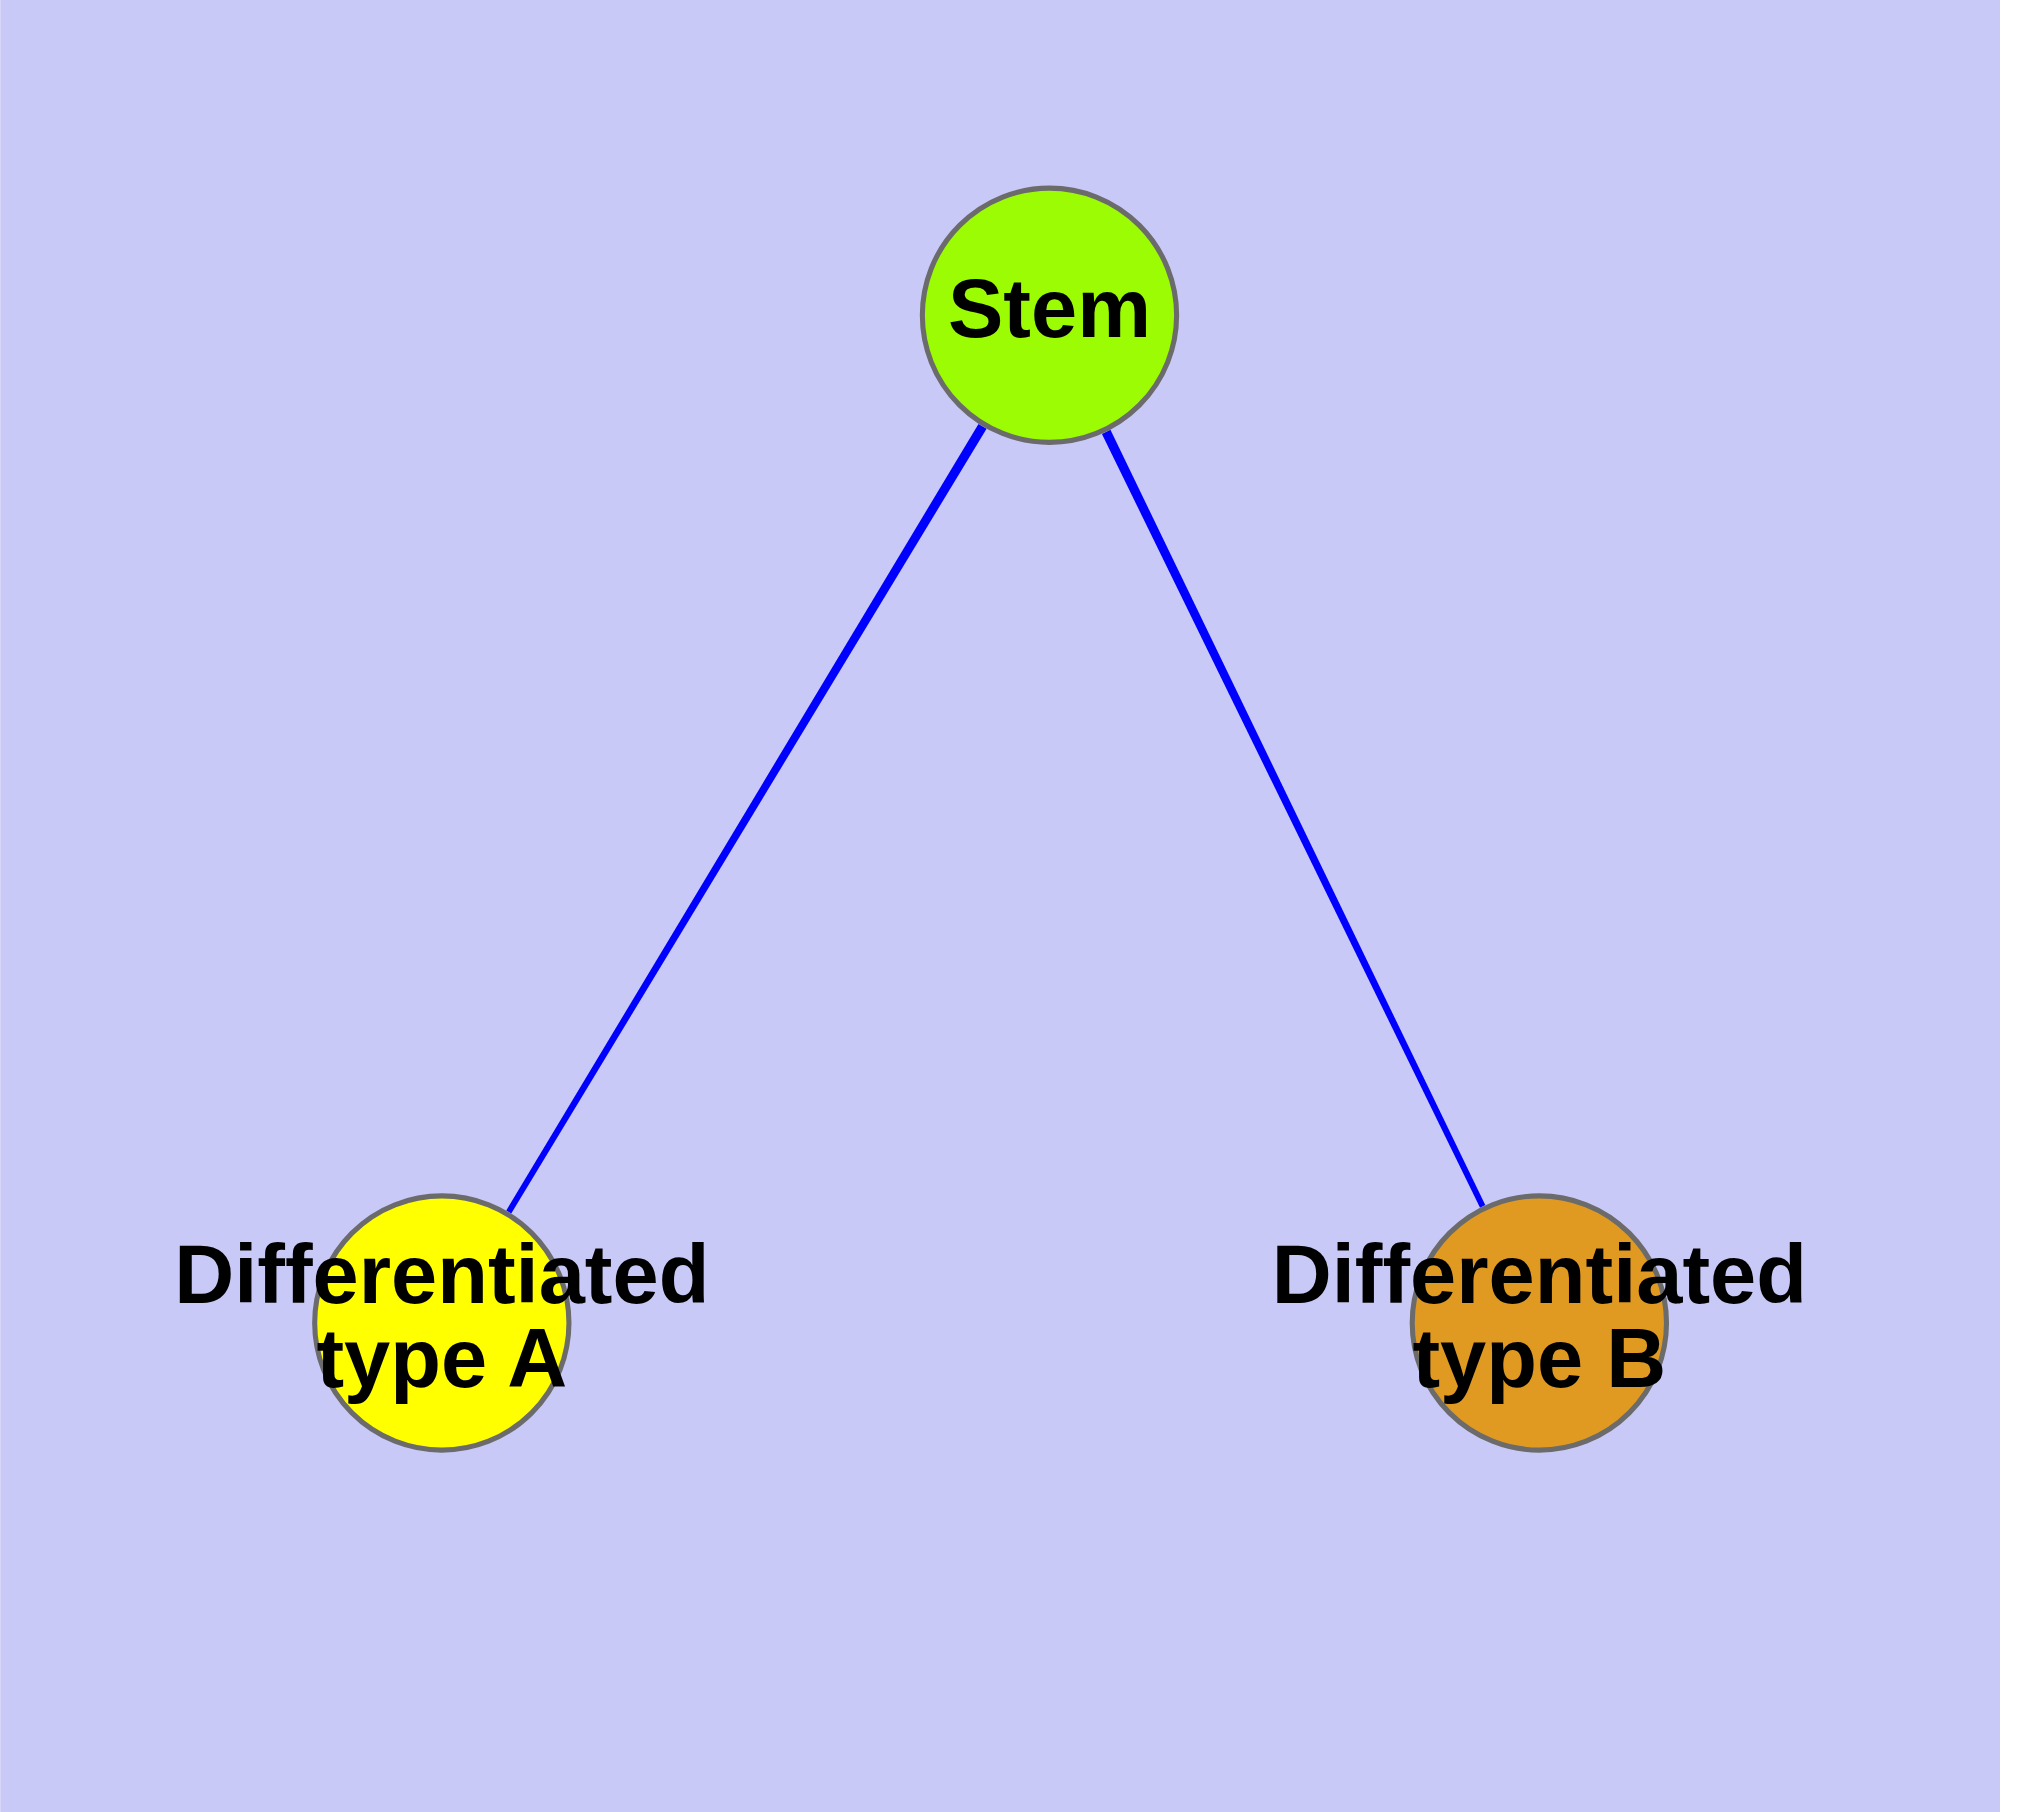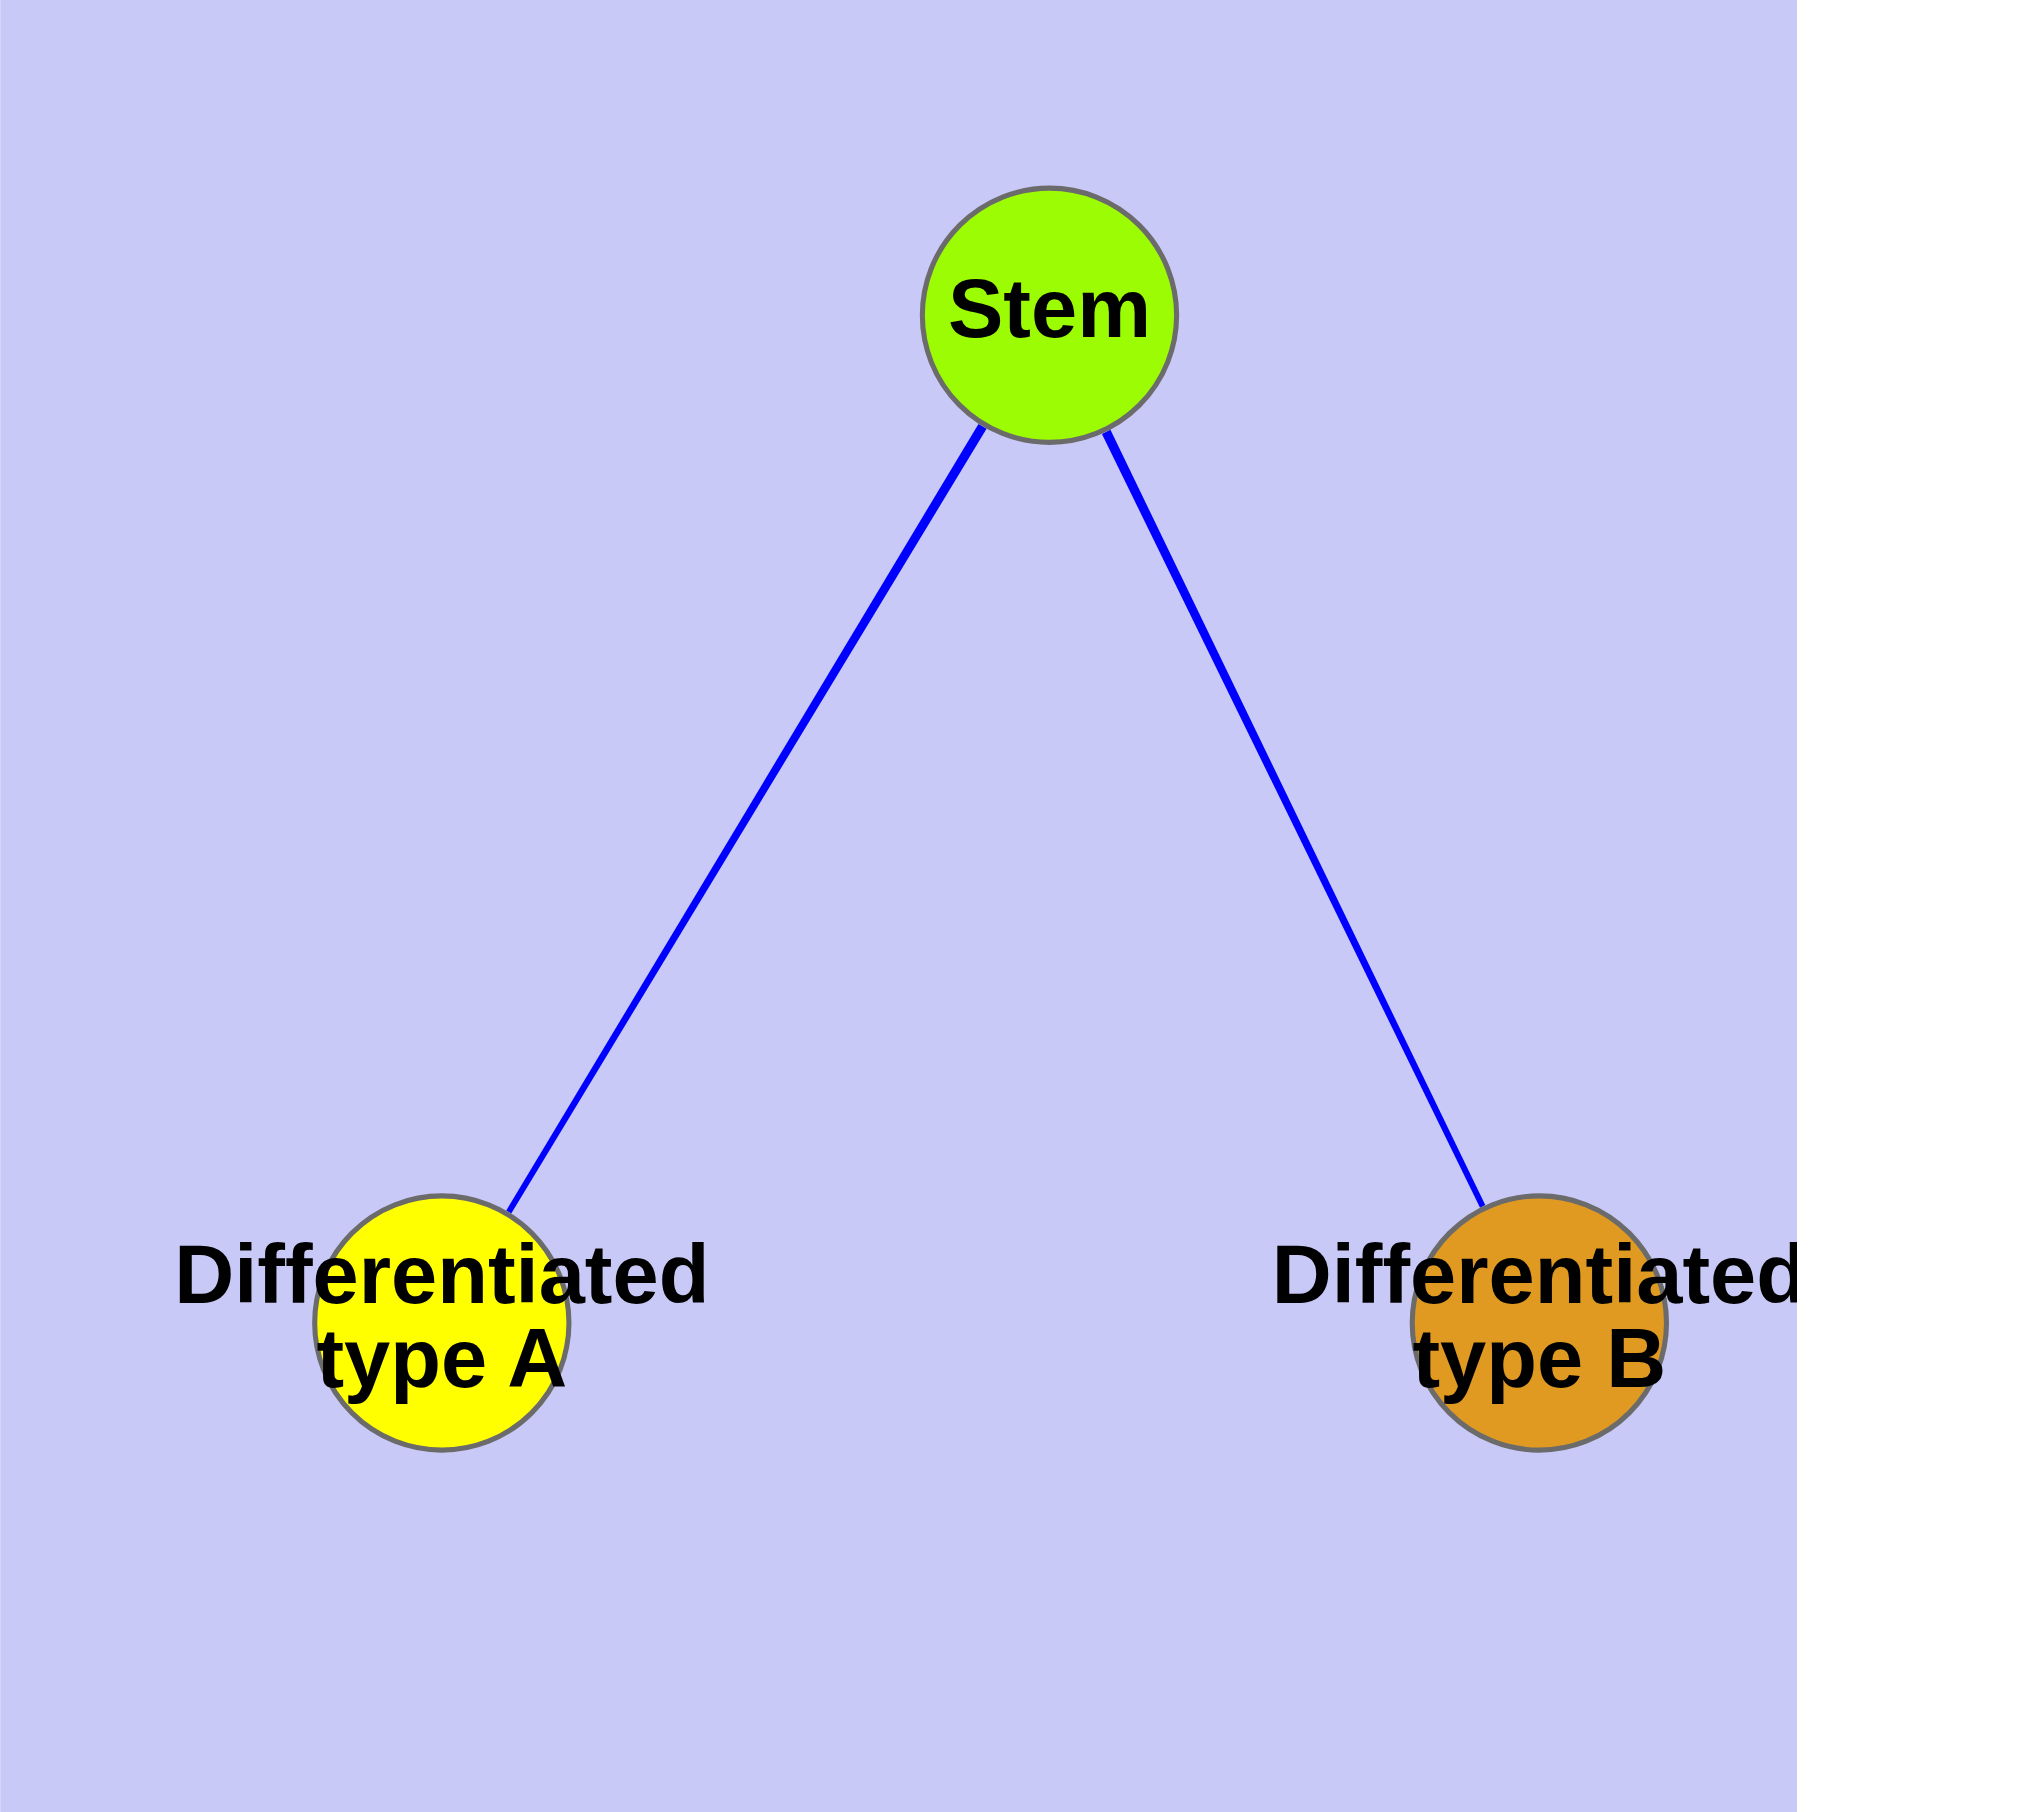--- a/index.html
+++ b/index.html
@@ -3,21 +3,21 @@
 <meta charset="utf-8">
 <title>Cell Differentiation Diagram</title>
 <style>
   html, body {
     margin: 0;
     padding: 0;
     background: #ffffff;
   }
   #canvas {
     position: relative;
-    width: 1797px;
+    width: 2000px;
     height: 1812px;
     overflow: hidden;
     font-family: "Liberation Sans", "DejaVu Sans", sans-serif;
   }
   #graph-svg {
     position: absolute;
     top: 0;
     left: 0;
     width: 2021px;
     height: 1812px;

